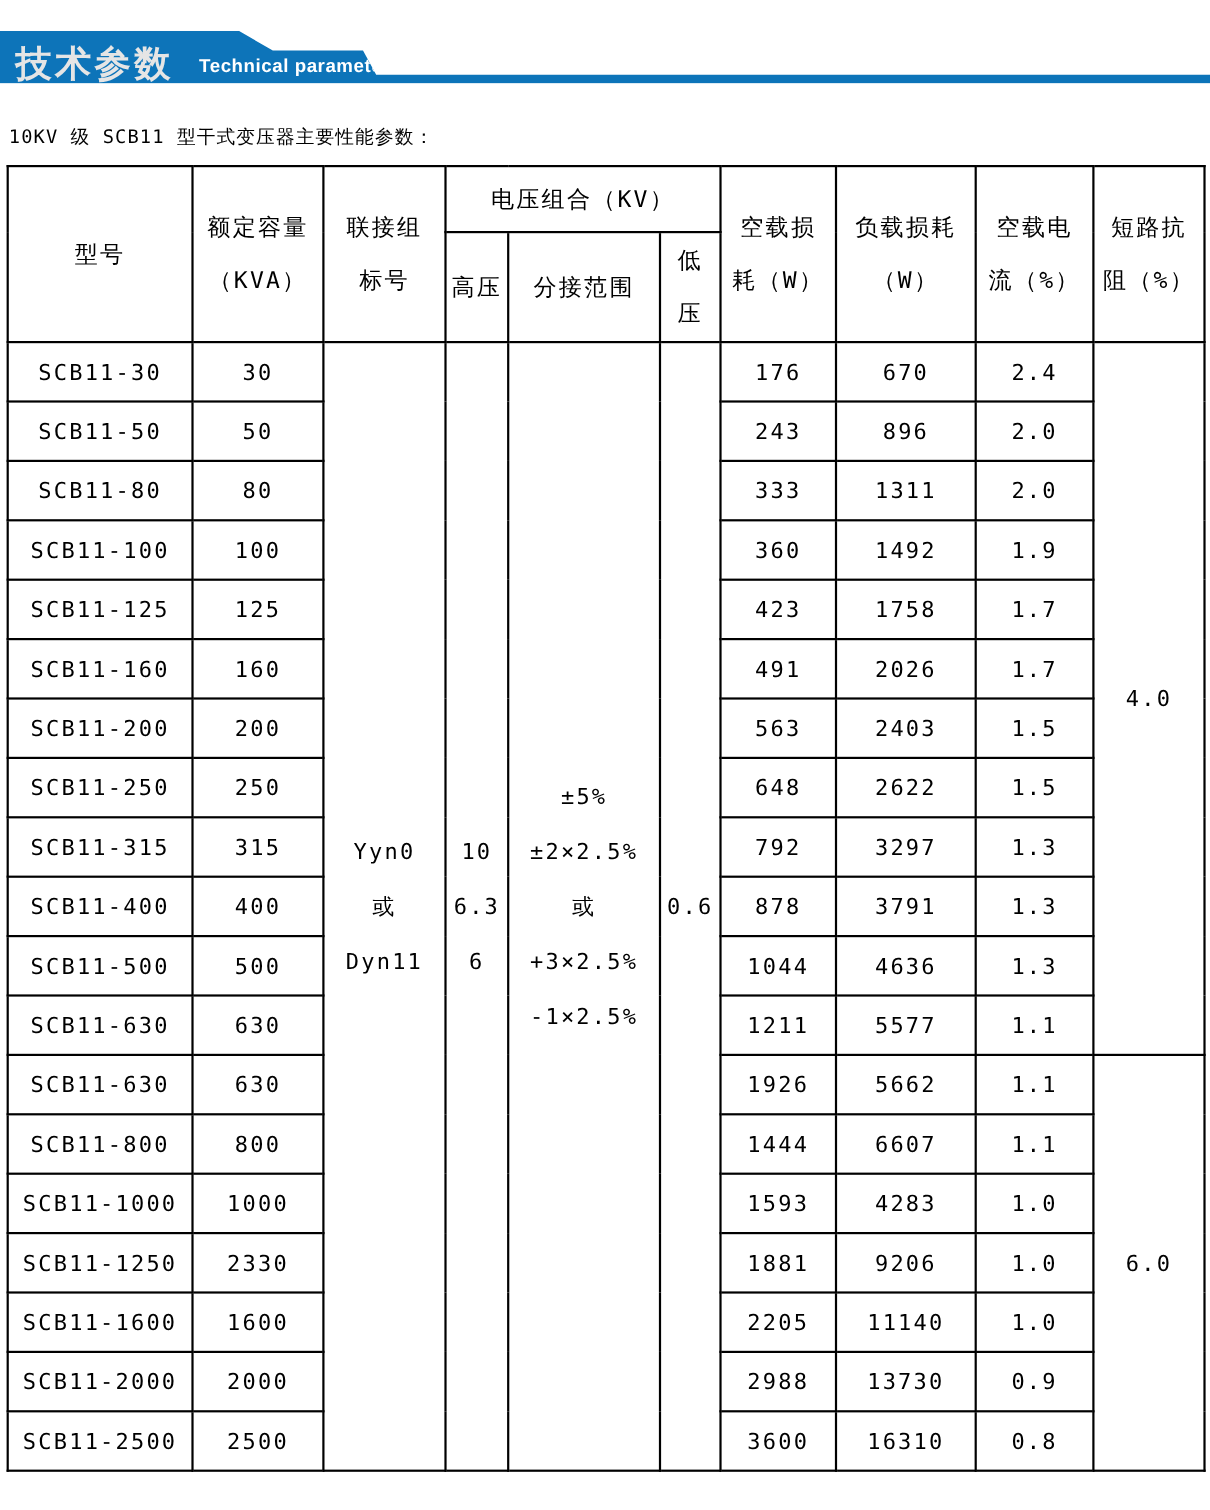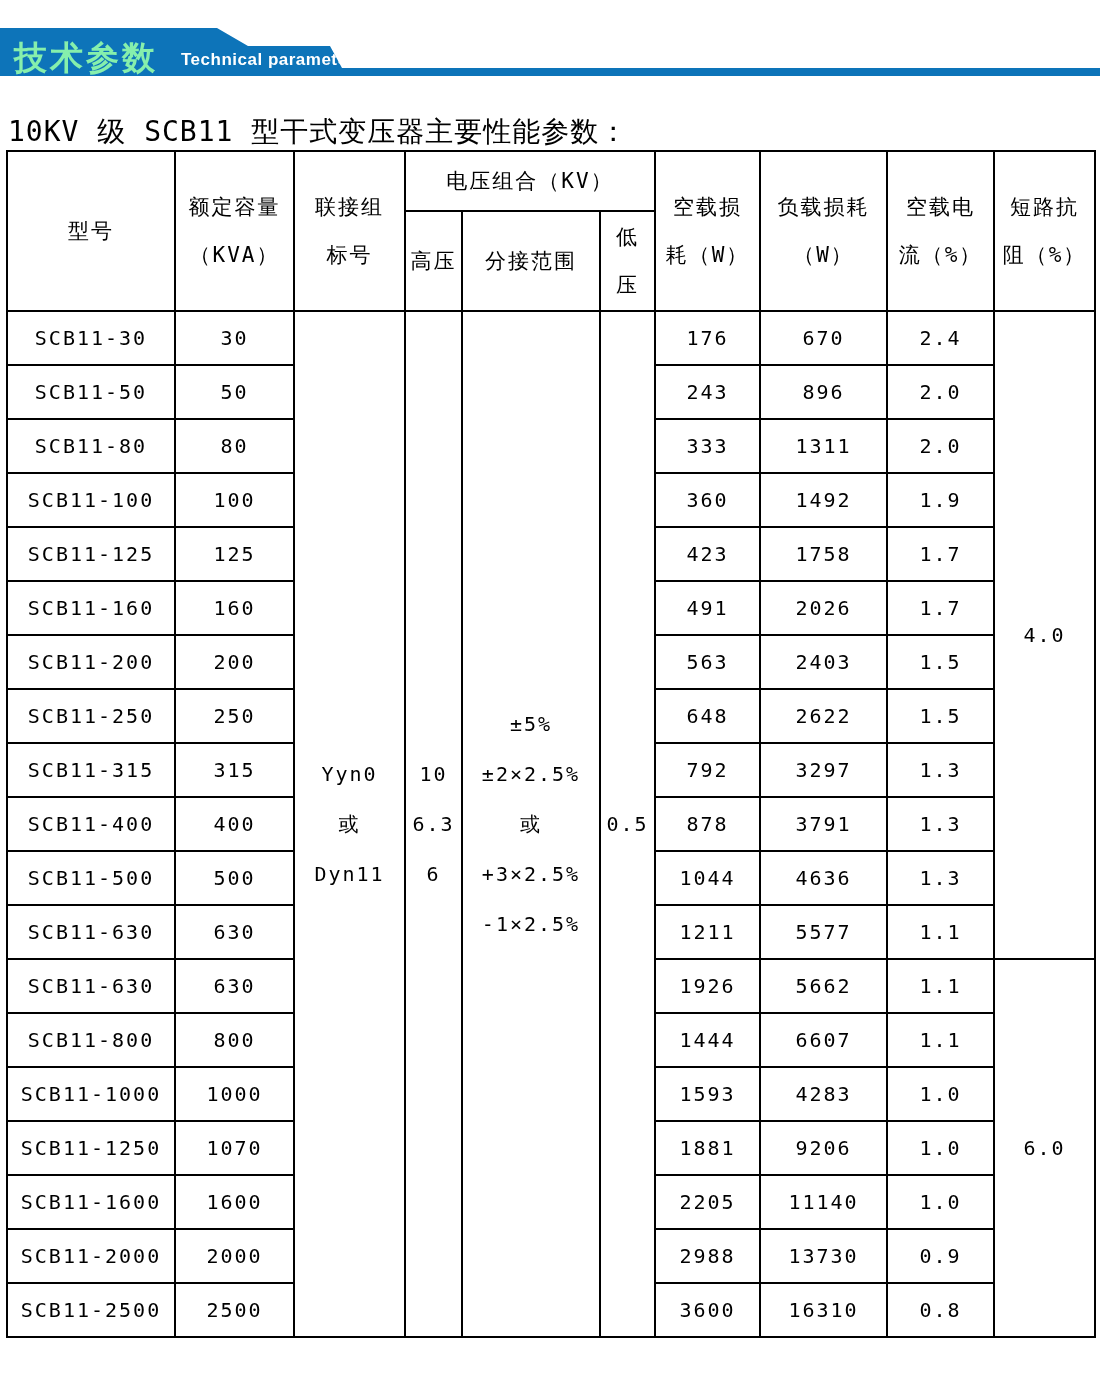--- a/index.html
+++ b/index.html
@@ -8,33 +8,33 @@
     font-family:"DejaVu Sans Mono","Liberation Mono",monospace; color:#000;
     overflow:hidden;
   }
   
   .banner {
     position:absolute; top:28px; left:0; width:1100px; height:48px;
     background:#0d74b9;
     clip-path:polygon(0 0, 217px 0, 248px 18px, 330px 18px, 342px 40px, 100% 40px, 100% 100%, 0 100%);
   }
   .banner-cn {
-    position:absolute; left:14px; bottom:2px; color:#86efac;
+    position:absolute; left:14px; bottom:2px; color:#e5e5e5;
     font-family:"Liberation Sans","DejaVu Sans",sans-serif;
     font-size:33px; font-weight:bold; letter-spacing:3px; line-height:1;
   }
   .banner-en {
     position:absolute; left:181px; bottom:8px; color:#fff;
     font-family:"Liberation Sans","DejaVu Sans",sans-serif;
     font-size:17px; font-weight:bold; letter-spacing:0.5px; line-height:1;
   }
   
   .page-title {
     position:absolute; top:113px; left:8px;
-    font-size:28px; letter-spacing:1px; white-space:nowrap;
+    font-size:17px; letter-spacing:1px; white-space:nowrap;
   }
   
   table.spec {
     position:absolute; top:150px; left:6px;
     border-collapse:collapse; table-layout:fixed;
   }
   table.spec th, table.spec td {
     border:2px solid #000; text-align:center; vertical-align:middle;
     padding:0; font-weight:normal; overflow:hidden;
   }
@@ -86,21 +86,21 @@
       <th class="two-line"><span>低</span><br><span>压</span></th>
     </tr>
   </thead>
   <tbody>
       <tr>
         <td>SCB11-30</td>
         <td>30</td>
         <td rowspan="19" class="merged">Yyn0<br>或<br>Dyn11</td>
         <td rowspan="19" class="merged">10<br>6.3<br>6</td>
         <td rowspan="19" class="merged">±5%<br>±2×2.5%<br>或<br>+3×2.5%<br>-1×2.5%</td>
-        <td rowspan="19">0.5</td>
+        <td rowspan="19">0.6</td>
         <td>176</td>
         <td>670</td>
         <td>2.4</td>
         <td rowspan="12">4.0</td>
       </tr>
       <tr>
         <td>SCB11-50</td>
         <td>50</td>
         <td>243</td>
         <td>896</td>
@@ -193,21 +193,21 @@
       </tr>
       <tr>
         <td>SCB11-1000</td>
         <td>1000</td>
         <td>1593</td>
         <td>4283</td>
         <td>1.0</td>
       </tr>
       <tr>
         <td>SCB11-1250</td>
-        <td>1070</td>
+        <td>2330</td>
         <td>1881</td>
         <td>9206</td>
         <td>1.0</td>
       </tr>
       <tr>
         <td>SCB11-1600</td>
         <td>1600</td>
         <td>2205</td>
         <td>11140</td>
         <td>1.0</td>

